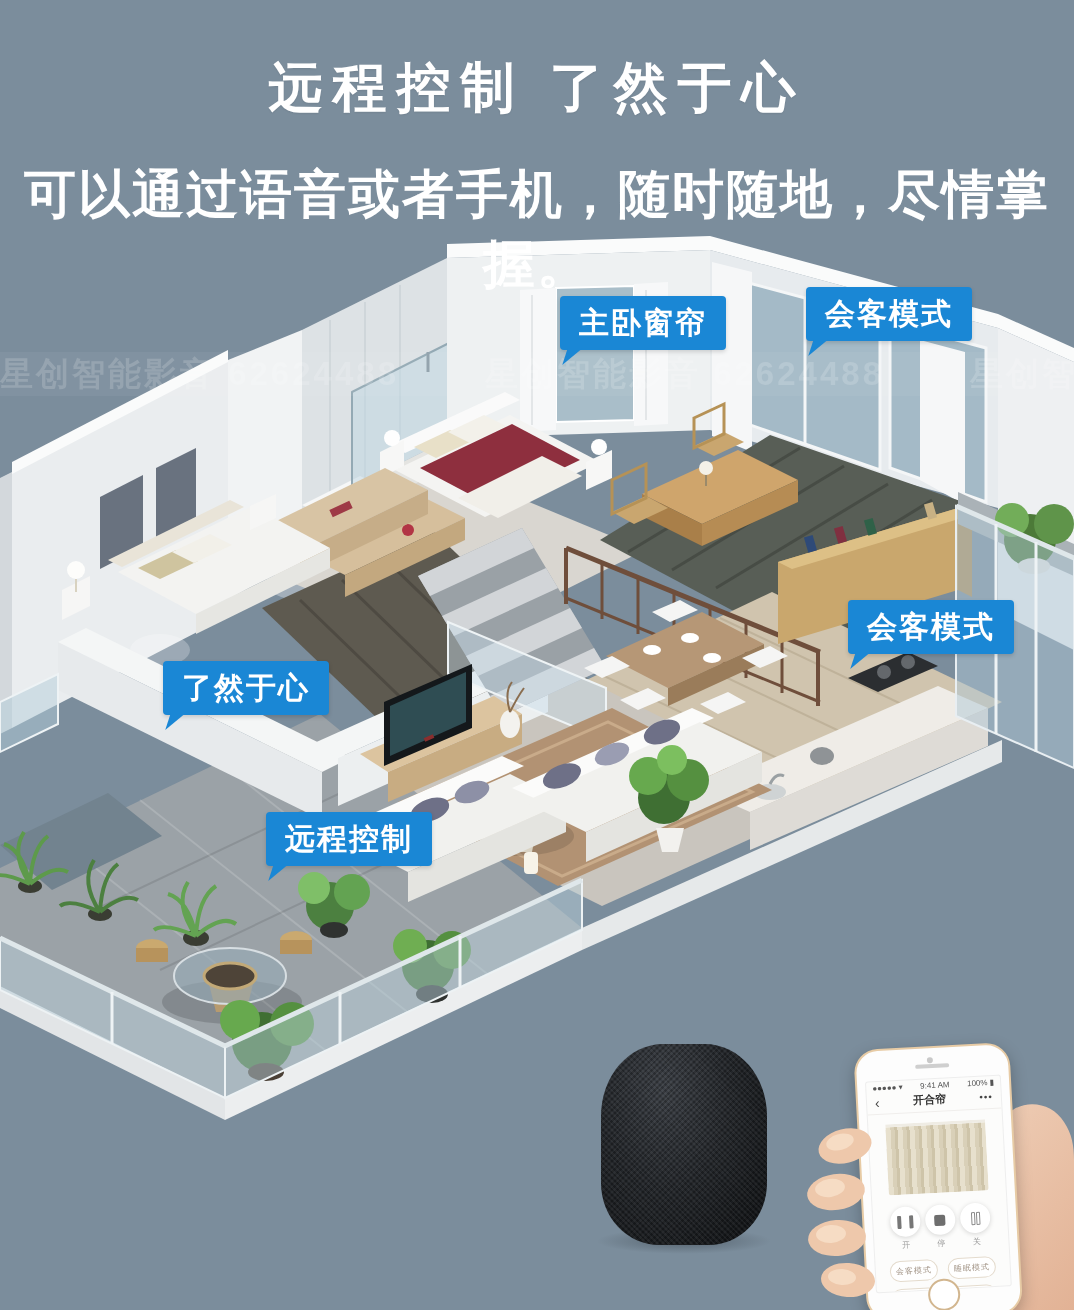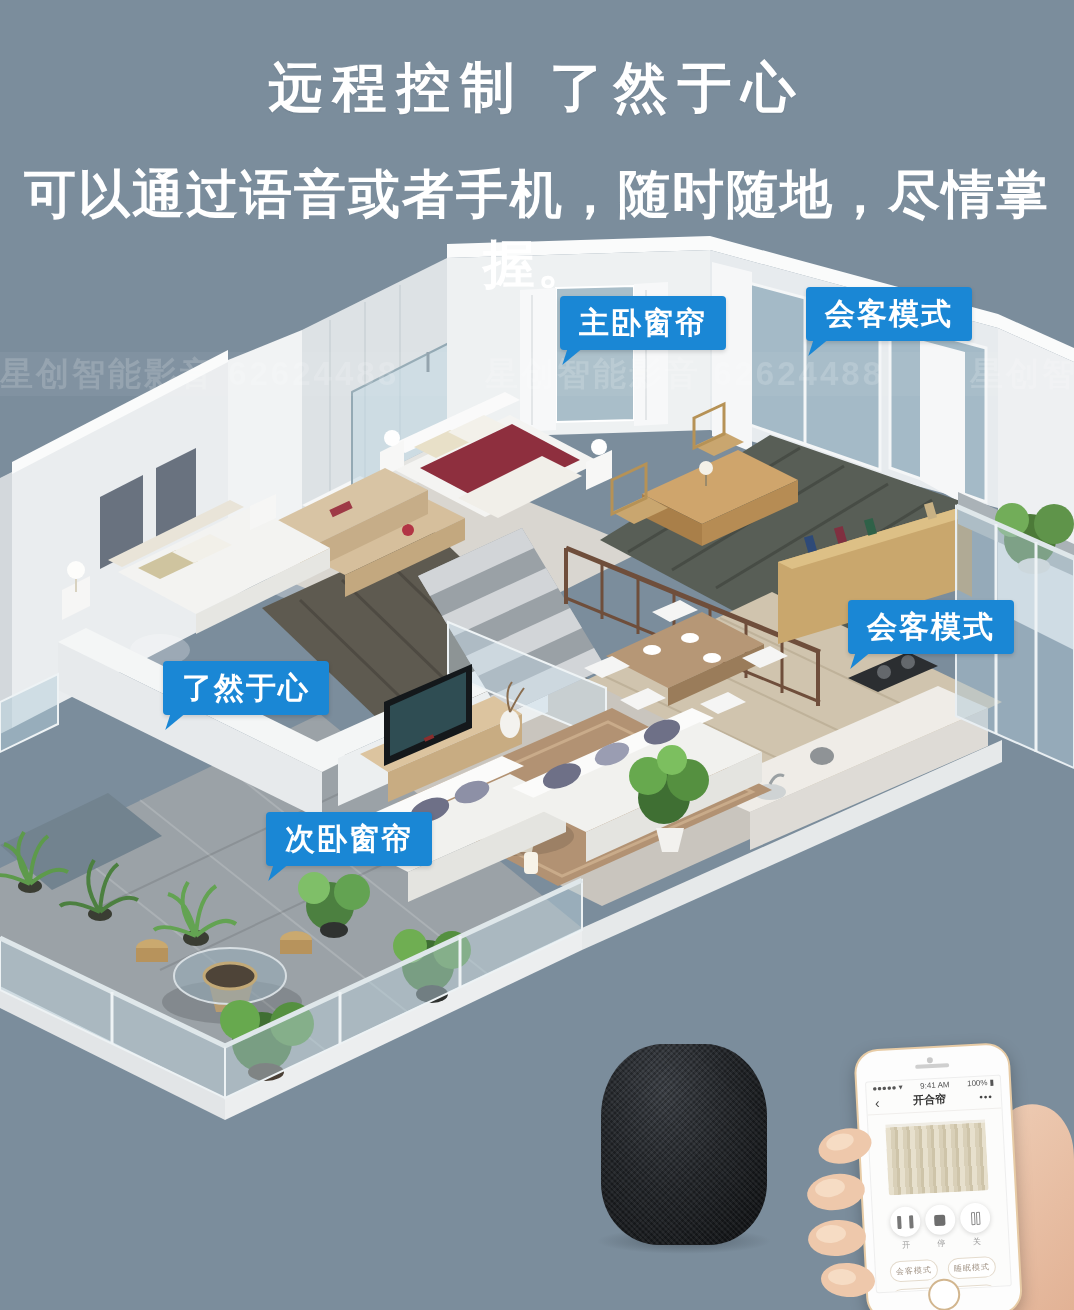--- a/index.html
+++ b/index.html
@@ -404,21 +404,21 @@
   <span>星创智能影音 62624488</span><span>星创智能影音 62624488</span><span>星创智能影音 62624488</span>
 </div>
 
 <div class="title">远程控制 了然于心</div>
 <div class="subtitle">可以通过语音或者手机，随时随地，尽情掌握。</div>
 
 <div class="bubble" style="left:560px;top:296px">主卧窗帘</div>
 <div class="bubble" style="left:806px;top:287px">会客模式</div>
 <div class="bubble" style="left:848px;top:600px">会客模式</div>
 <div class="bubble" style="left:163px;top:661px">了然于心</div>
-<div class="bubble" style="left:266px;top:812px">次卧窗帘</div>
+<div class="bubble" style="left:266px;top:812px">远程控制</div>
 
 <div class="speaker-shadow"></div>
 <div class="speaker"></div>
 
 <svg class="hand-svg" width="294" height="290" viewBox="780 1020 294 290">
   <defs>
     <linearGradient id="skin" x1="0" y1="0" x2="1" y2="1">
       <stop offset="0" stop-color="#f3d7c1"></stop>
       <stop offset="1" stop-color="#e2b295"></stop>
     </linearGradient>

